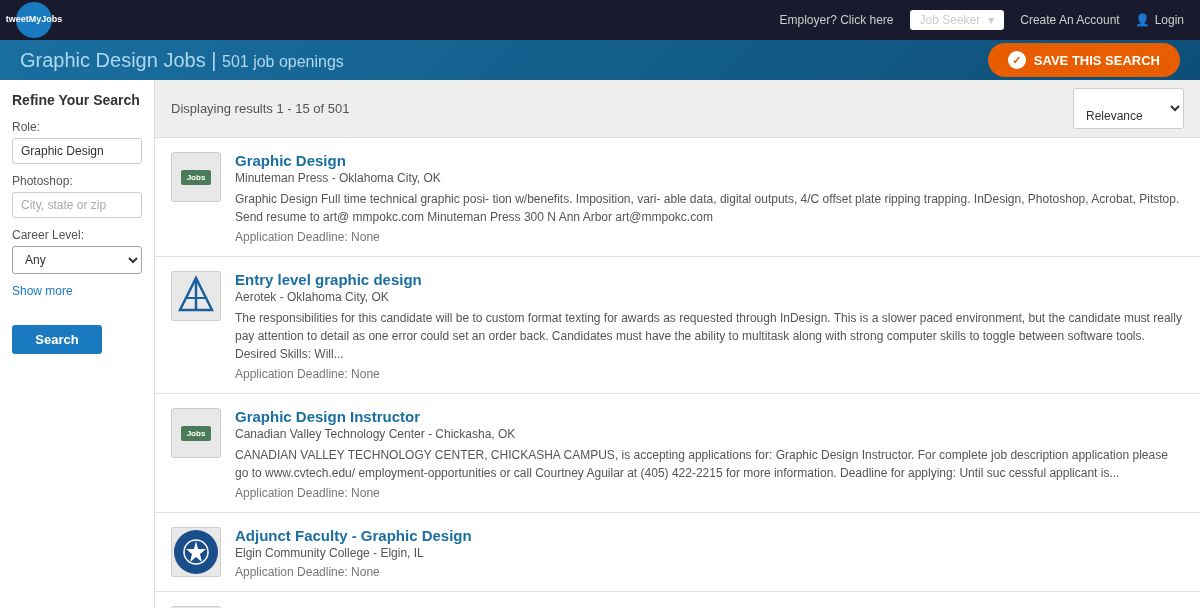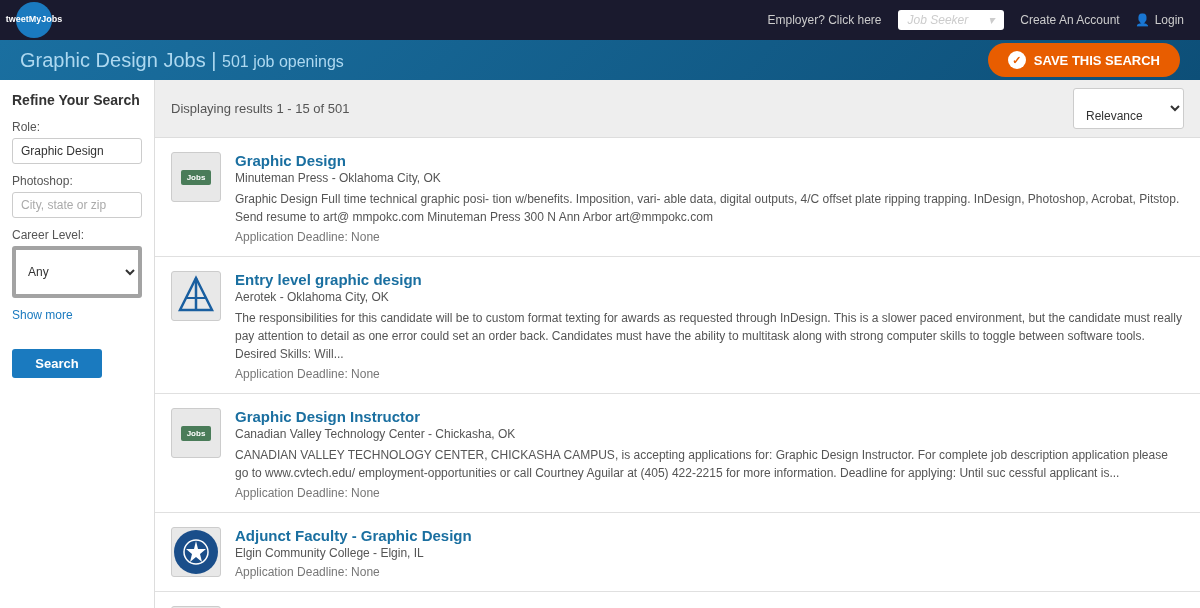--- a/index.html
+++ b/index.html
@@ -45,22 +45,21 @@
       cursor: pointer;
     }
     .job-seeker-btn {
       background: white;
       color: #333 !important;
       padding: 3px 10px;
       border-radius: 3px;
       font-size: 12px;
       display: flex;
       align-items: center;
-      gap: 20px;
-      font-style: italic;
+      gap: 8px;
     }
     .login-btn {
       display: flex;
       align-items: center;
       gap: 4px;
     }
 
     
     .header-bar {
       background: linear-gradient(135deg, #1a6fa0 0%, #0d4f78 100%);
@@ -136,23 +135,23 @@
       width: 100%;
       border: 1px solid #ccc;
       border-radius: 3px;
       padding: 5px 8px;
       font-size: 12px;
       color: #333;
     }
     .text-input::placeholder { color: #aaa; }
     .select-input {
       width: 100%;
-      border: 4px solid #a3a3a3;
-      border-radius: 3px;
-      padding: 14px 8px;
+      border: 1px solid #a3a3a3;
+      border-radius: 3px;
+      padding: 5px 8px;
       font-size: 12px;
       color: #333;
       background: white;
       -webkit-appearance: auto;
     }
     .show-more-link {
       color: #1a7abf;
       font-size: 12px;
       cursor: pointer;
       margin-top: 10px;

